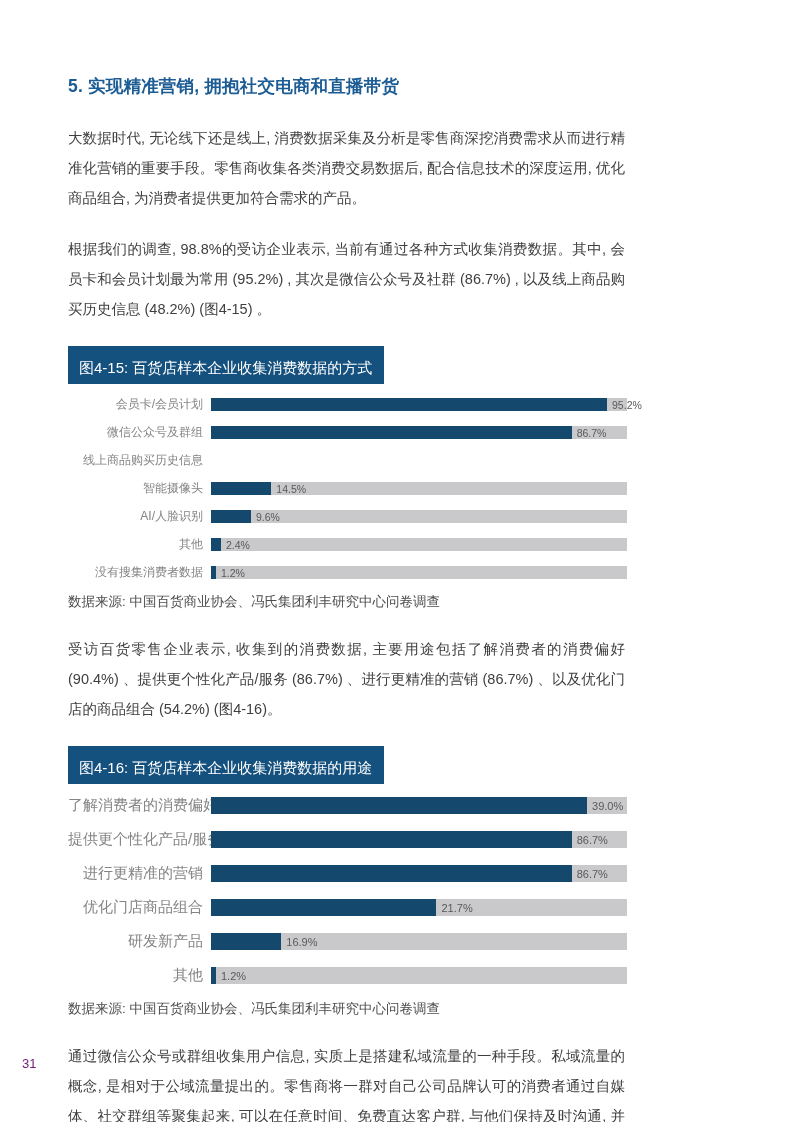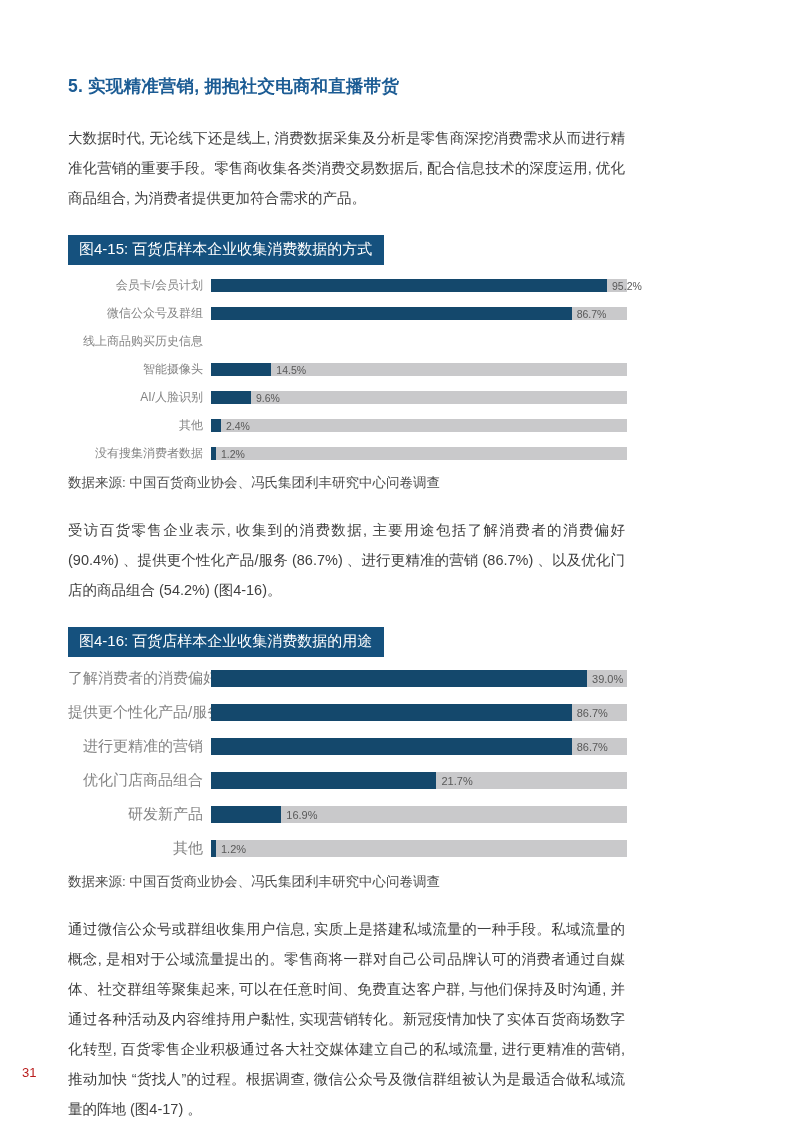--- a/index.html
+++ b/index.html
@@ -32,21 +32,21 @@
     color:var(--body-text,#3f3f3f);
     text-align:justify;
   }
   .para.first { margin-top:25px; }
   .chart-title-bar {
     display:inline-block;
     margin-top:22px;
     background:var(--chart-title-bg,#15517e);
     color:#ffffff;
     font-size:15px;
-    padding:5px 12px 6px 11px;
+    padding:13px 12px 6px 11px;
   }
   .chart { margin-top:12px; }
   .bar-row {
     display:flex;
     align-items:center;
   }
   .chart-1 .bar-row { margin-bottom:11px; }
   .chart-2 .bar-row { margin-bottom:15px; }
   .bar-label {
     width:135px;
@@ -83,35 +83,36 @@
   .chart-2 .bar-value { font-size:11px; }
   .source-note {
     margin-top:12px;
     font-size:13.5px;
     color:#4d4d4d;
   }
   .source-note.second { margin-top:9px; }
   .para.after-chart { margin-top:23px; }
   .page-number {
     position:absolute;
-    left:22px; bottom:42px;
+    left:22px; bottom:51px;
     font-size:13px;
-    color:#b91c1c;
+    color:#701a75;
   }
 </style>
 </head>
 <body>
 
 <div class="page">
   <div class="content">
 
     <div class="section-heading">5. 实现精准营销, 拥抱社交电商和直播带货</div>
 
     <div class="para first">大数据时代, 无论线下还是线上, 消费数据采集及分析是零售商深挖消费需求从而进行精准化营销的重要手段。零售商收集各类消费交易数据后, 配合信息技术的深度运用, 优化商品组合, 为消费者提供更加符合需求的产品。</div>
 
+    <div class="para">根据我们的调查, 98.8%的受访企业表示, 当前有通过各种方式收集消费数据。其中, 会员卡和会员计划最为常用 (95.2%) , 其次是微信公众号及社群 (86.7%) , 以及线上商品购买历史信息 (48.2%) (图4-15) 。</div>
 
     <div>
       <div class="chart-title-bar">图4-15: 百货店样本企业收集消费数据的方式</div>
     </div>
 
     <div class="chart chart-1">
         <div class="bar-row">
           <div class="bar-label">会员卡/会员计划</div>
           <div class="bar-track">
             <div class="bar-fill" style="width: 95.2%;"></div>

